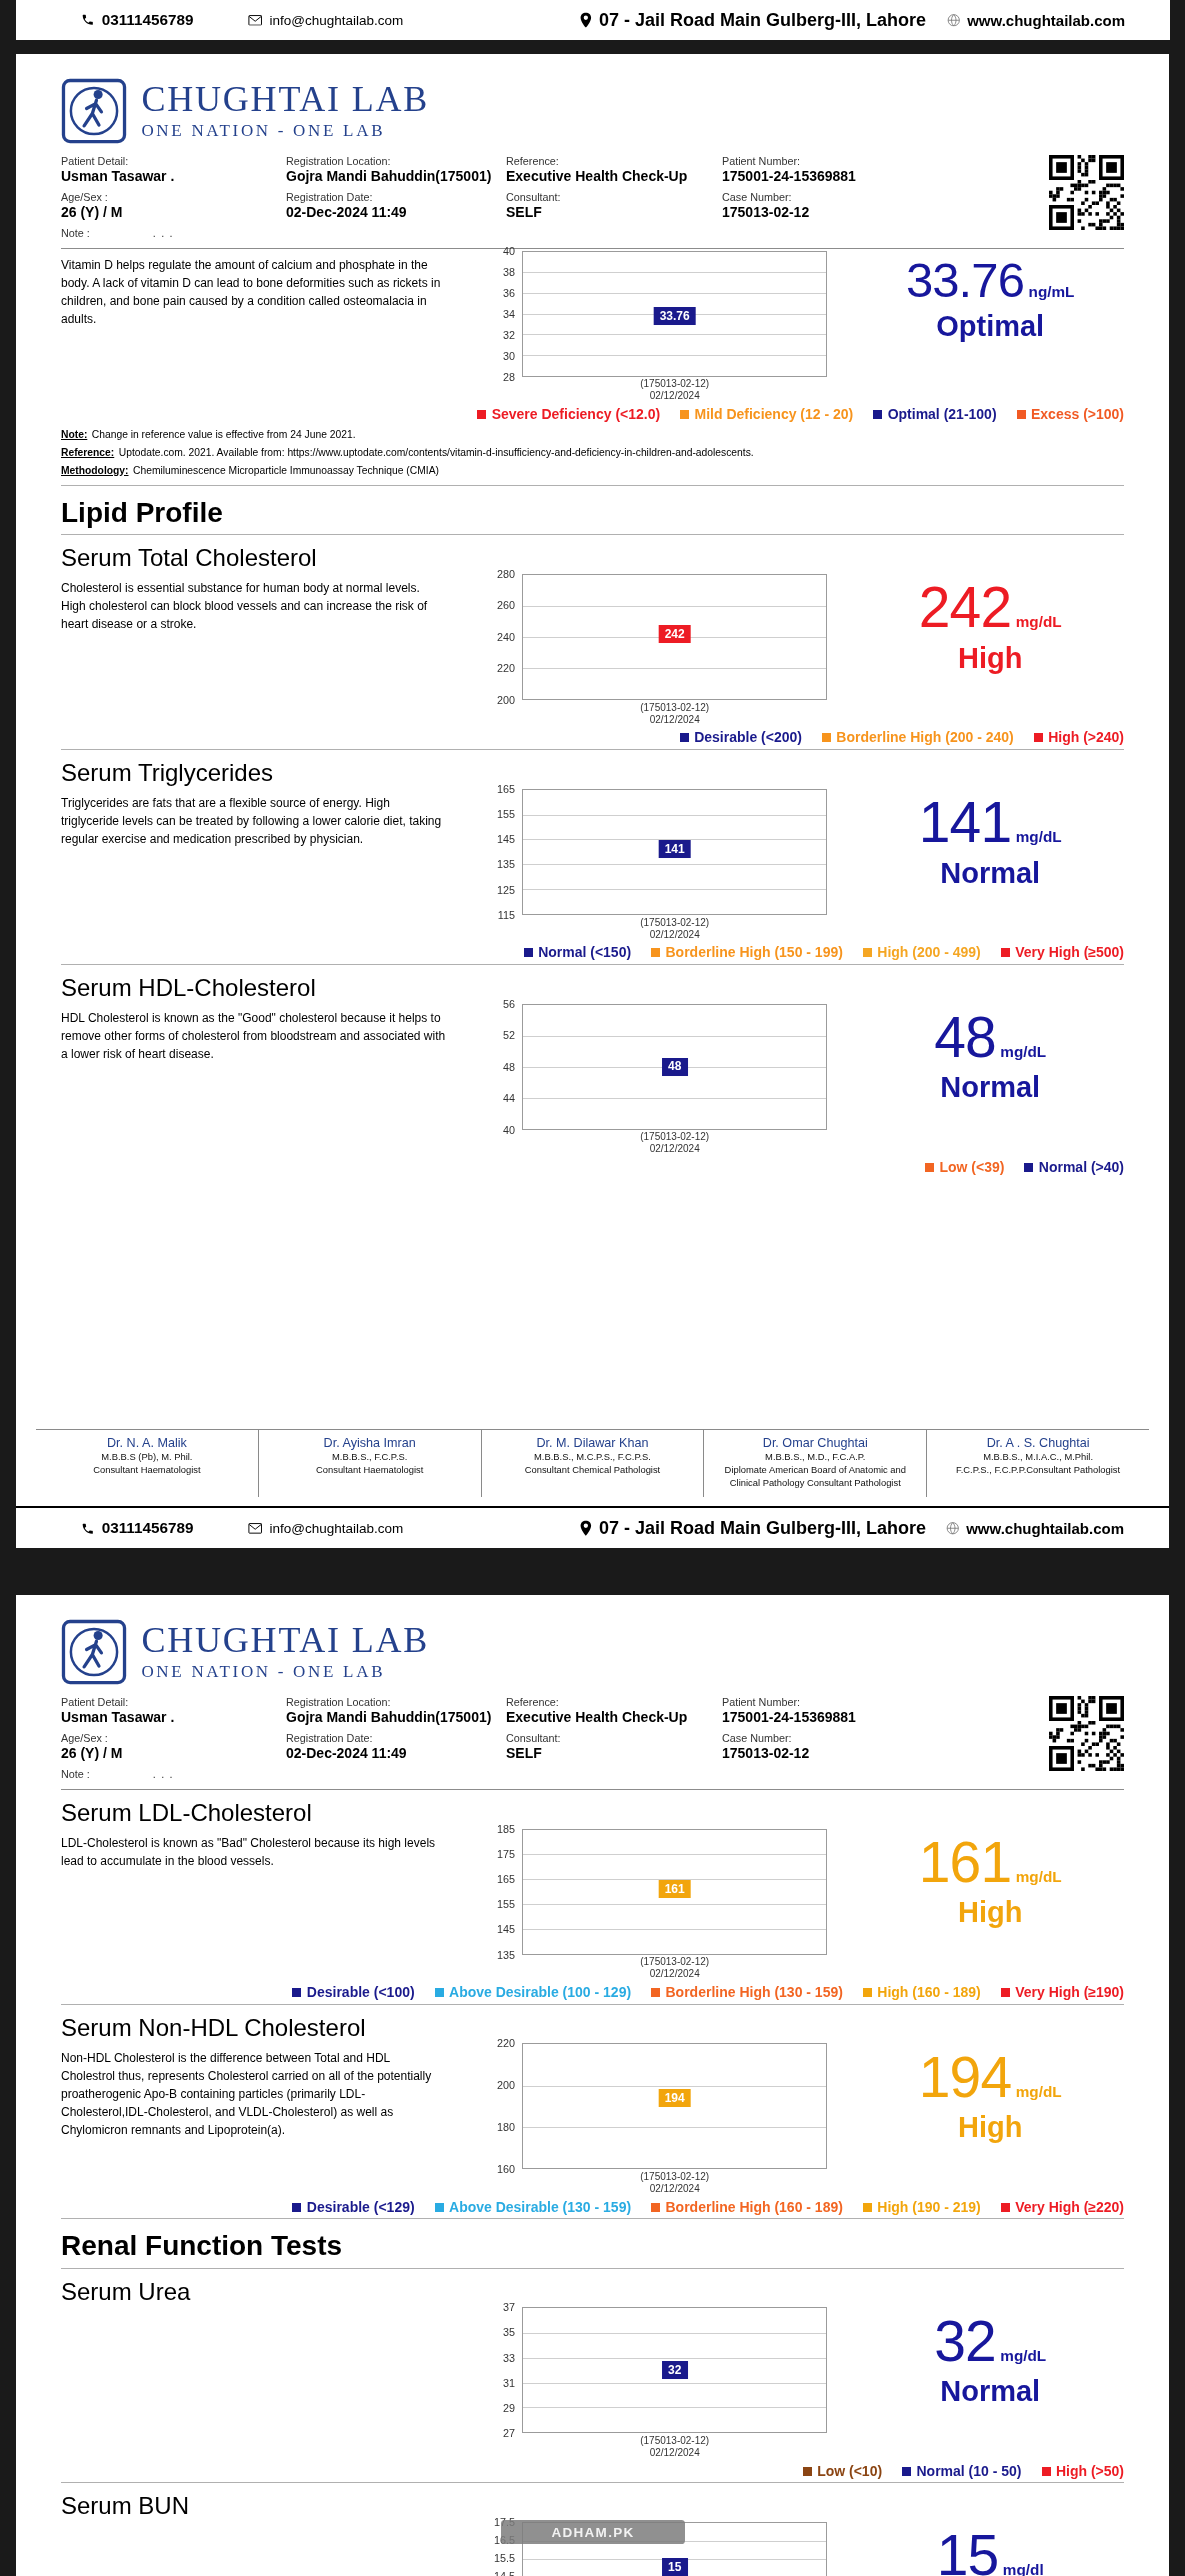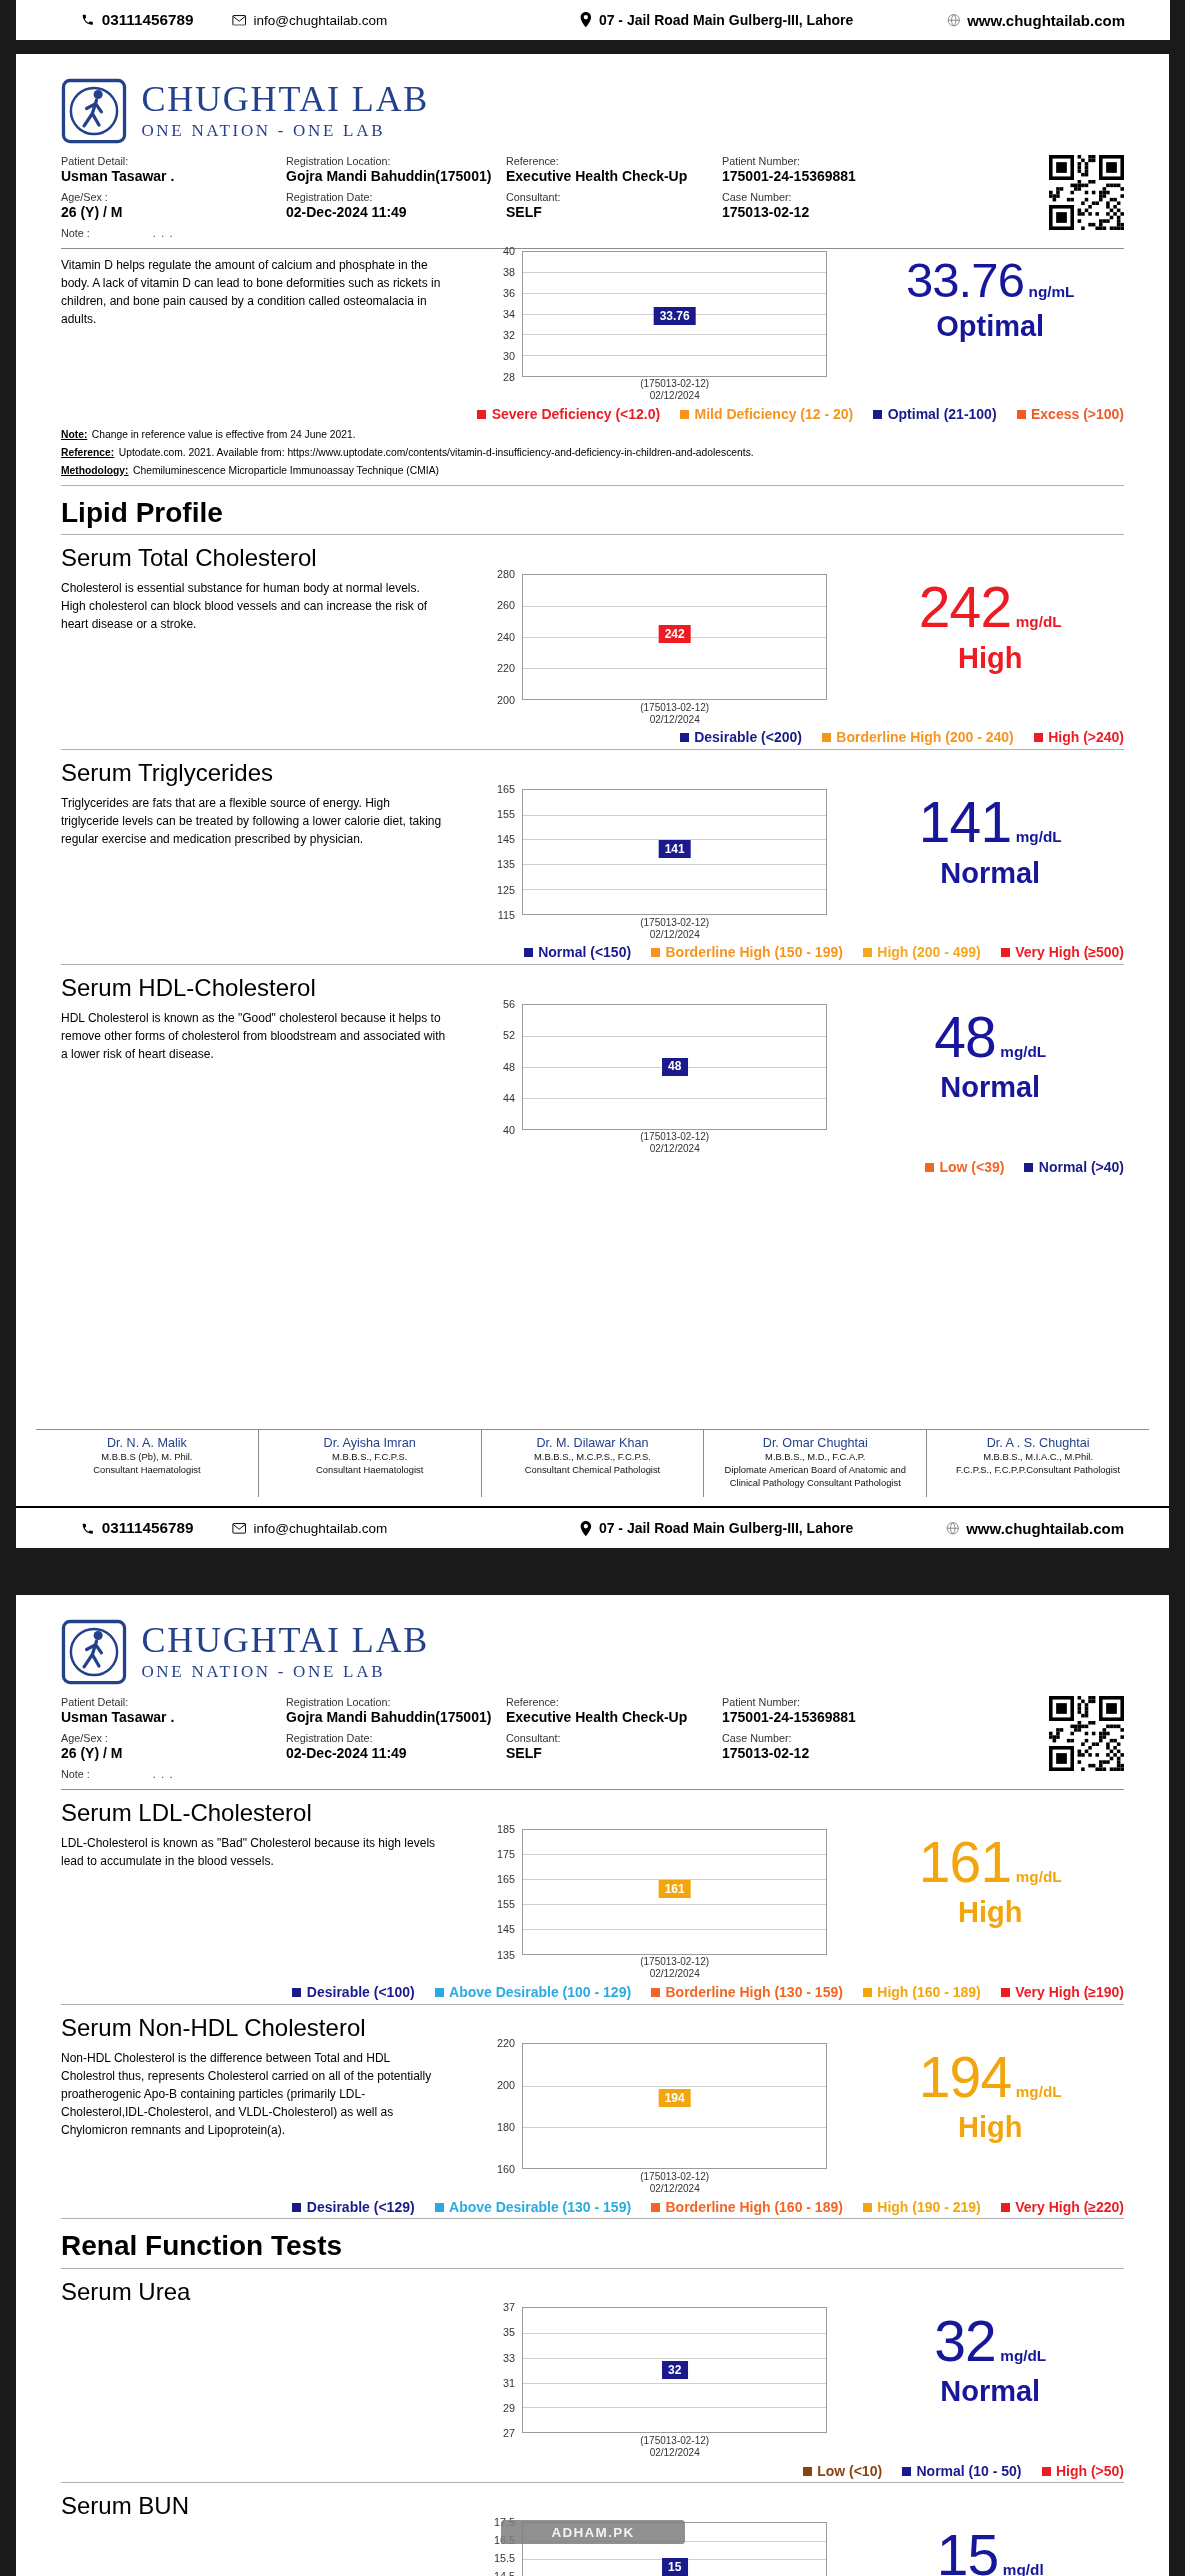--- a/index.html
+++ b/index.html
@@ -12,22 +12,22 @@
   .page-strip{margin:0 16px;background:#fff;height:40px;position:relative;}
   .page{margin:0 16px;background:#fff;width:1153px;position:relative;box-sizing:border-box;}
   .page1{height:1494px;margin-top:14.4px;margin-bottom:47px;display:flex;flex-direction:column;}
   .page2{height:1494px;display:flex;flex-direction:column;overflow:hidden;}
 
   
   .contact-bar{position:relative;height:40px;width:100%;}
   .cb-item{position:absolute;top:50%;transform:translateY(-50%);display:flex;align-items:center;gap:7.2px;white-space:nowrap;color:#000;}
   .cb-item svg{display:block;}
   .cb-phone{left:65px;font-size:15.3px;font-weight:bold;}
-  .cb-email{left:216px;font-size:13.5px;}
-  .cb-address{left:564px;font-size:14px;font-weight:bold;}
+  .cb-email{left:232px;font-size:13.5px;}
+  .cb-address{left:564px;font-size:18px;font-weight:bold;}
   .cb-web{right:45px;font-size:15px;font-weight:bold;}
 
   
   .report-header{padding:23.4px 45px 0 45px;}
   .brand-row{display:flex;align-items:center;gap:14.4px;}
   .brand-text{font-family:"Liberation Serif", serif;color:#24418c;}
   .brand-name{font-size:36px;letter-spacing:1.8px;line-height:1;}
   .brand-tagline{font-size:17px;letter-spacing:2.7px;margin-top:3.6px;}
   .patient-grid{display:grid;grid-template-columns:225px 220px 216px 229px 1fr;margin-top:10.8px;align-items:start;}
   .f-label{font-size:10.8px;color:#333;margin-bottom:1.8px;}

